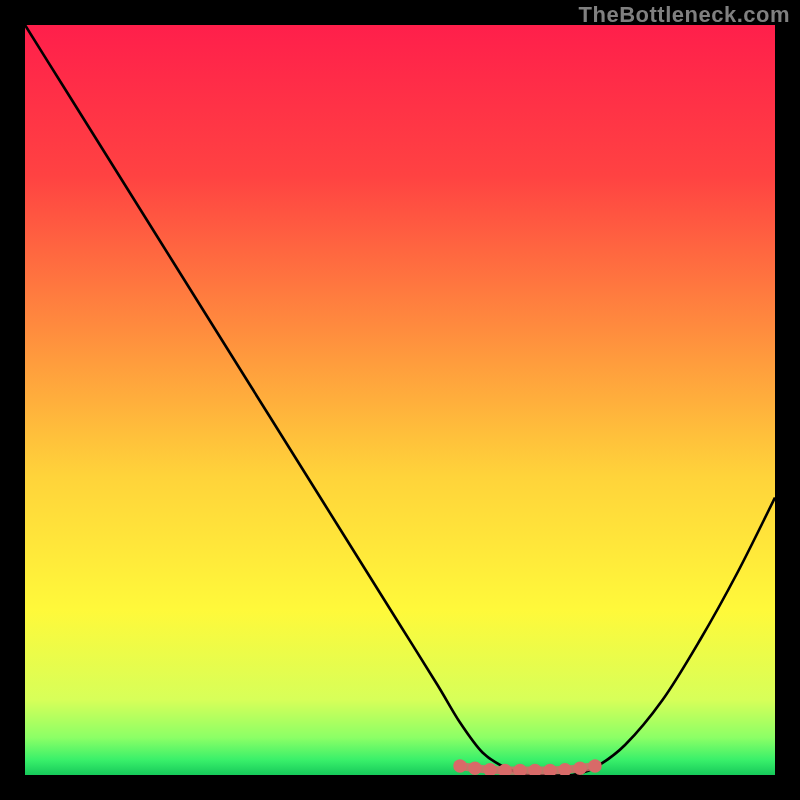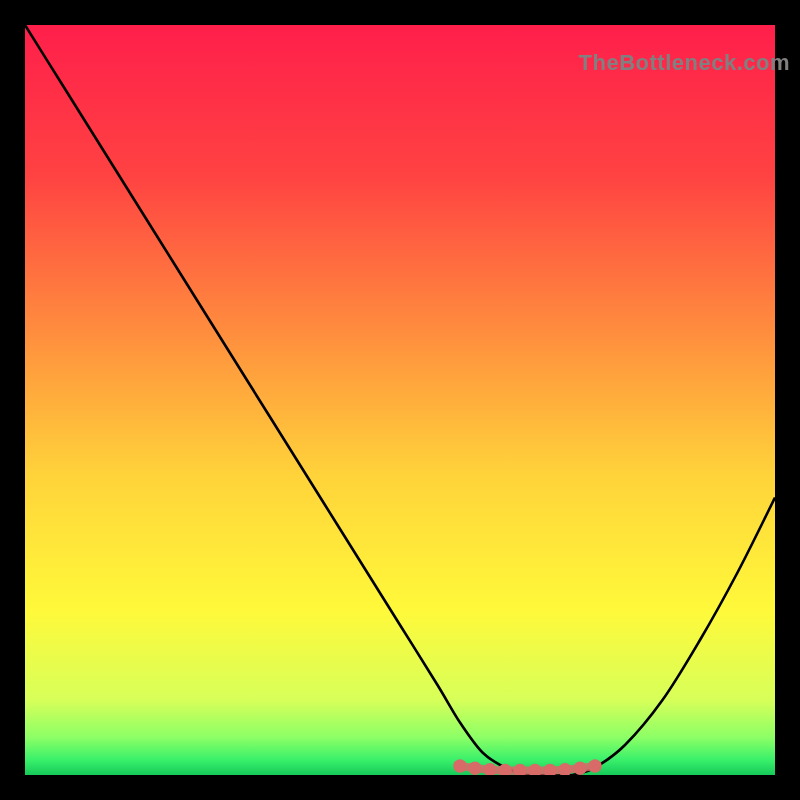--- a/index.html
+++ b/index.html
@@ -19,21 +19,20 @@
   }
   .watermark {
     position: absolute;
     top: 2px;
     right: 10px;
     color: #808080;
     font-size: 22px;
     font-weight: 600;
     letter-spacing: 0.5px;
     z-index: 20;
-    margin-top: 48px;
   }
   .plot-box {
     position: absolute;
     left: 25px;
     top: 25px;
     width: 750px;
     height: 750px;
     overflow: hidden;
   }
   .gradient {

